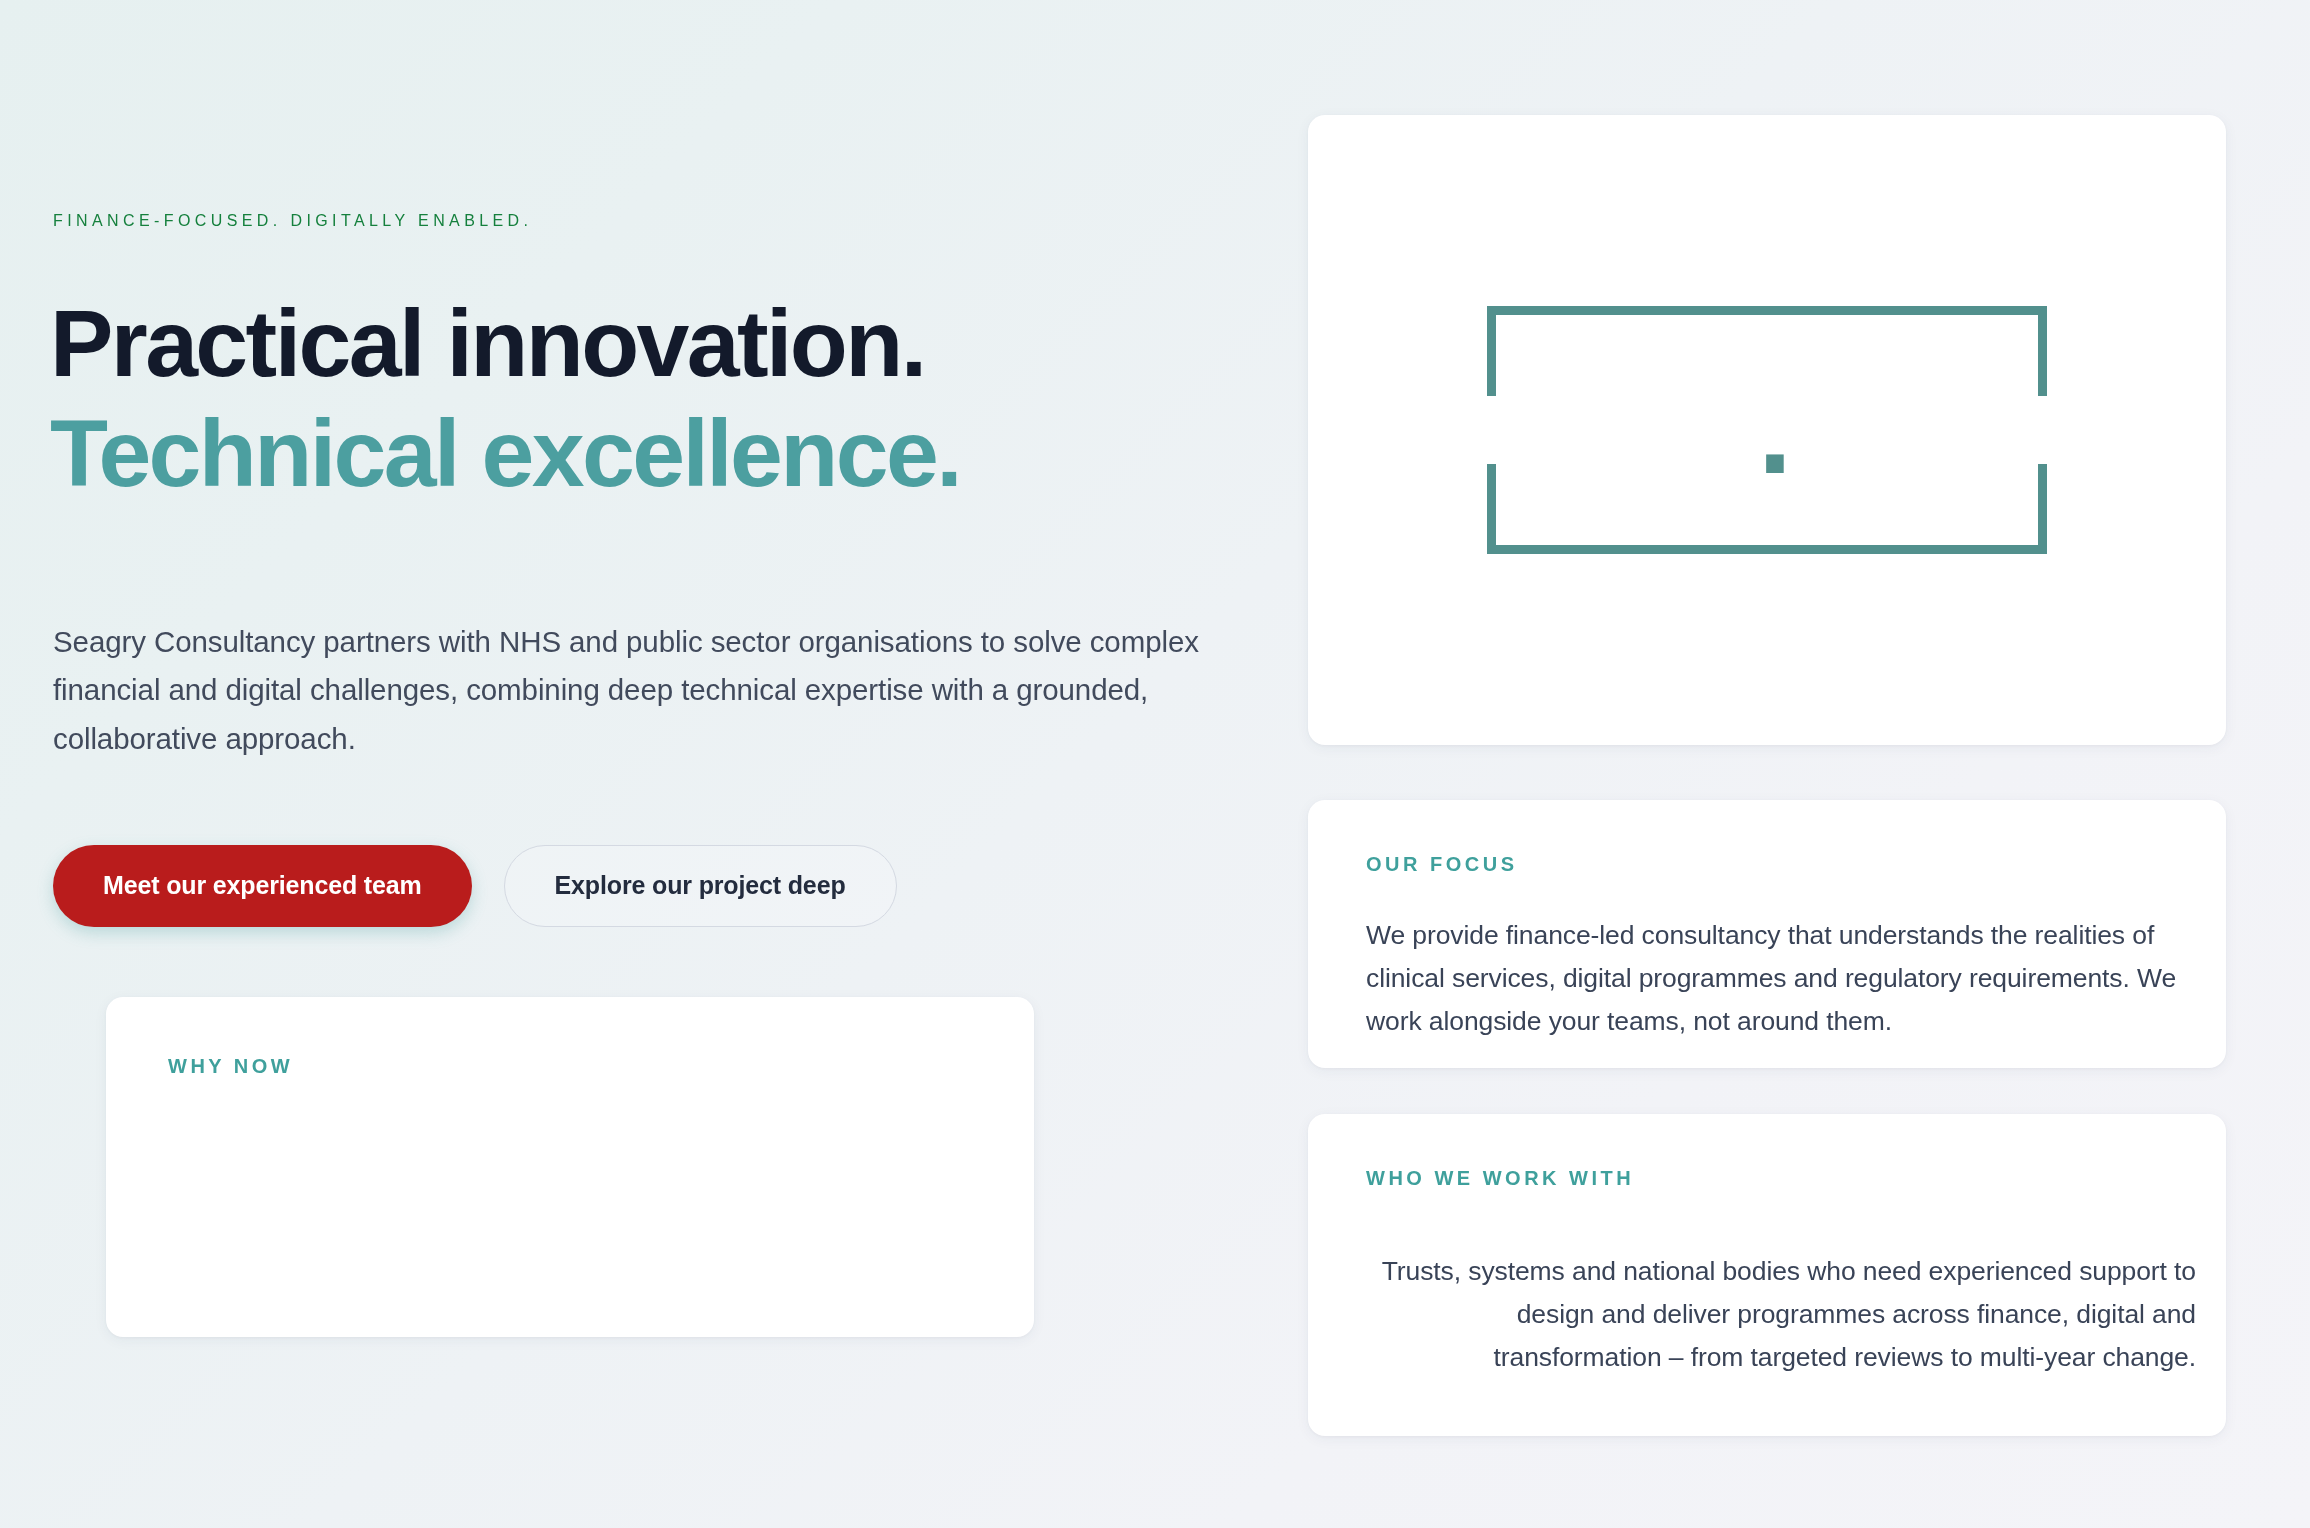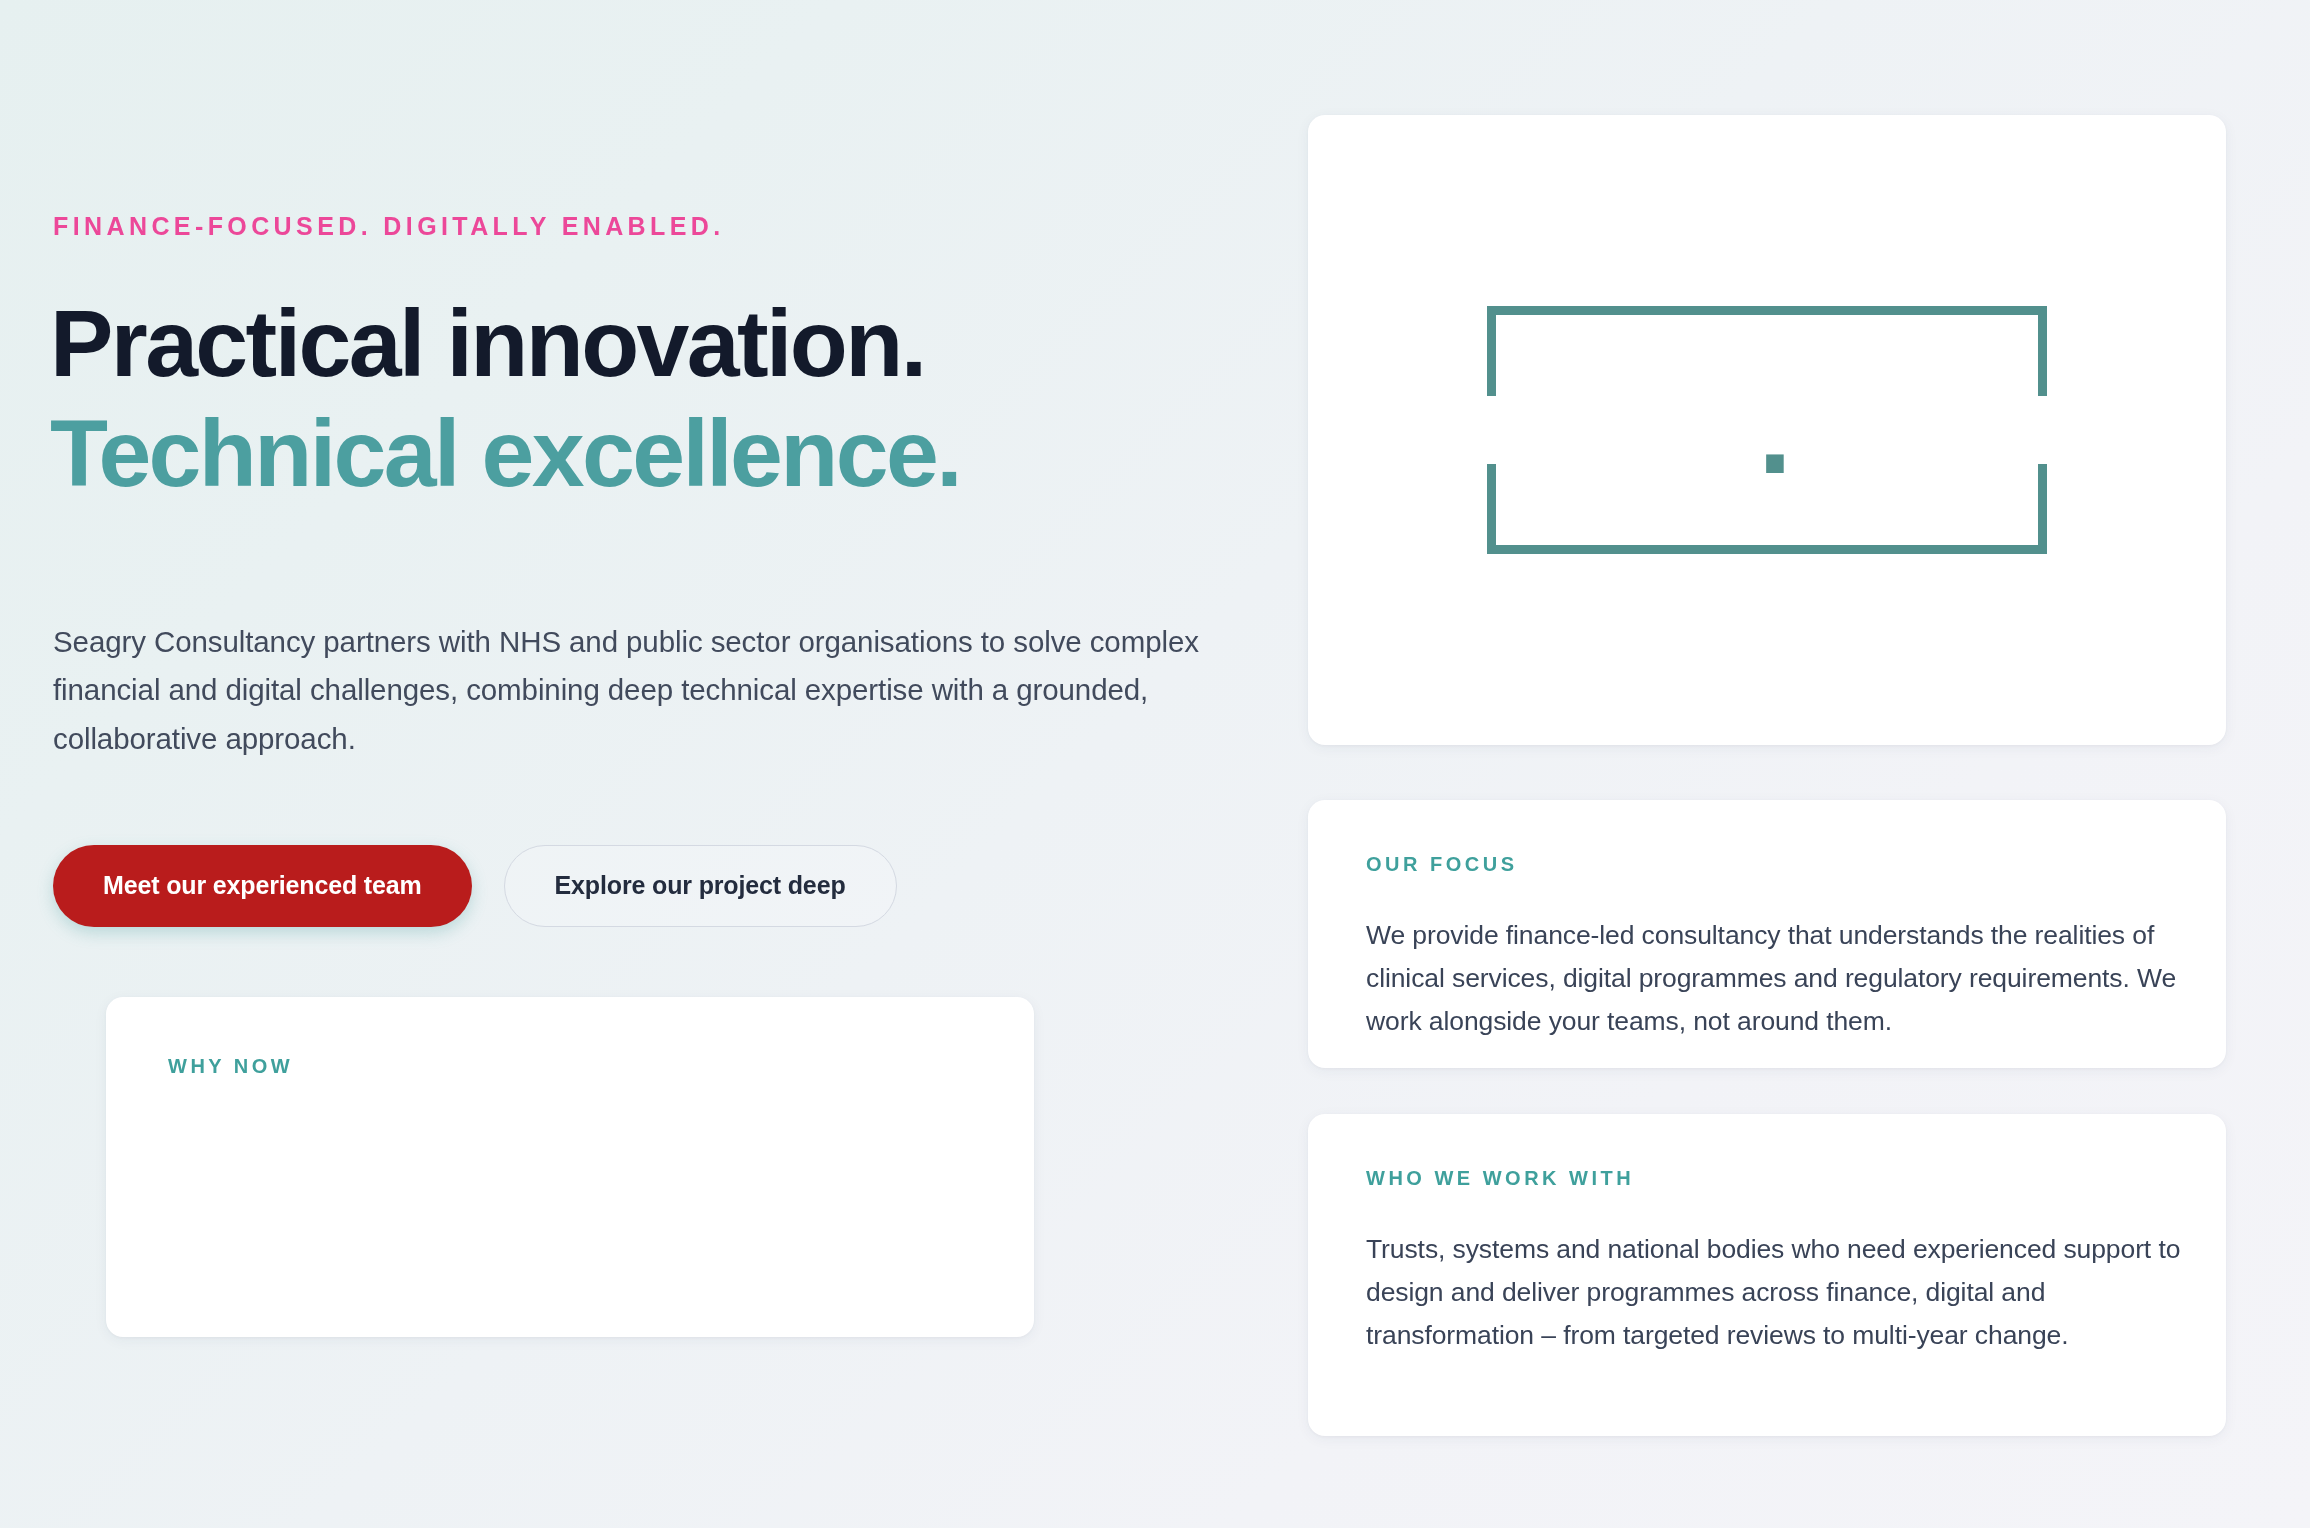--- a/index.html
+++ b/index.html
@@ -36,24 +36,24 @@
     left: 53px;
     top: 0;
     width: 1180px;
     height: 100%;
   }
 
   .eyebrow {
     position: absolute;
     left: 0;
     top: 212px;
-    font-size: 25px;
-    font-weight: 700;
+    font-size: 16px;
+    font-weight: 400;
     letter-spacing: 4.4px;
-    color: #ec4899;
+    color: #15803d;
     white-space: nowrap;
   }
 
   .headline {
     position: absolute;
     left: -3px;
     top: 288px;
     font-size: 95px;
     line-height: 1.16;
     font-weight: 700;
@@ -215,22 +215,23 @@
 
   
   #card-who-we-work-with {
     left: 1308px;
     top: 1114px;
     width: 918px;
     height: 322px;
     padding: 53px 58px 0 58px;
   }
   #card-who-we-work-with .card-body {
-    margin-top: 38px;
+    margin-top: 60px;
     width: 830px;
+    text-align: right;
   }
 </style>
 </head>
 <body>
 
 <div class="hero">
 
   <div class="left-col">
 
     <div class="eyebrow">FINANCE-FOCUSED. DIGITALLY ENABLED.</div>

